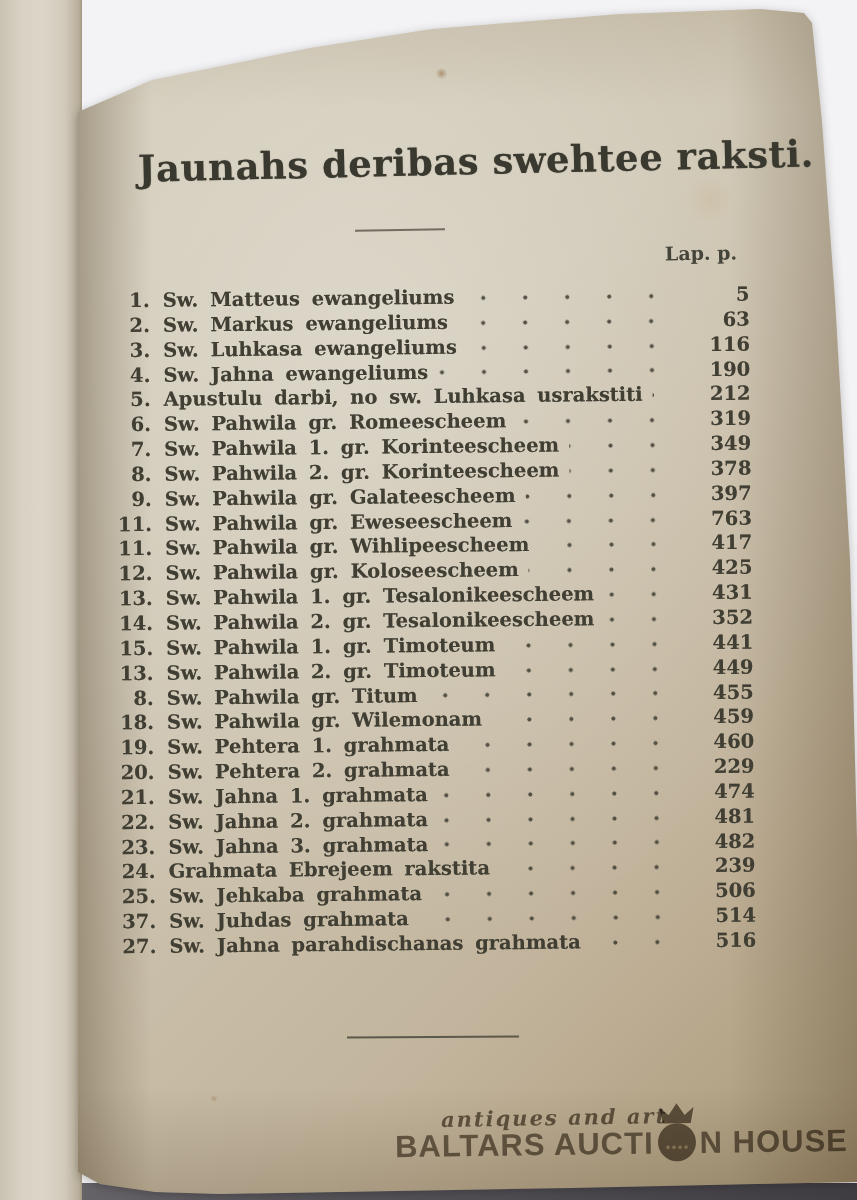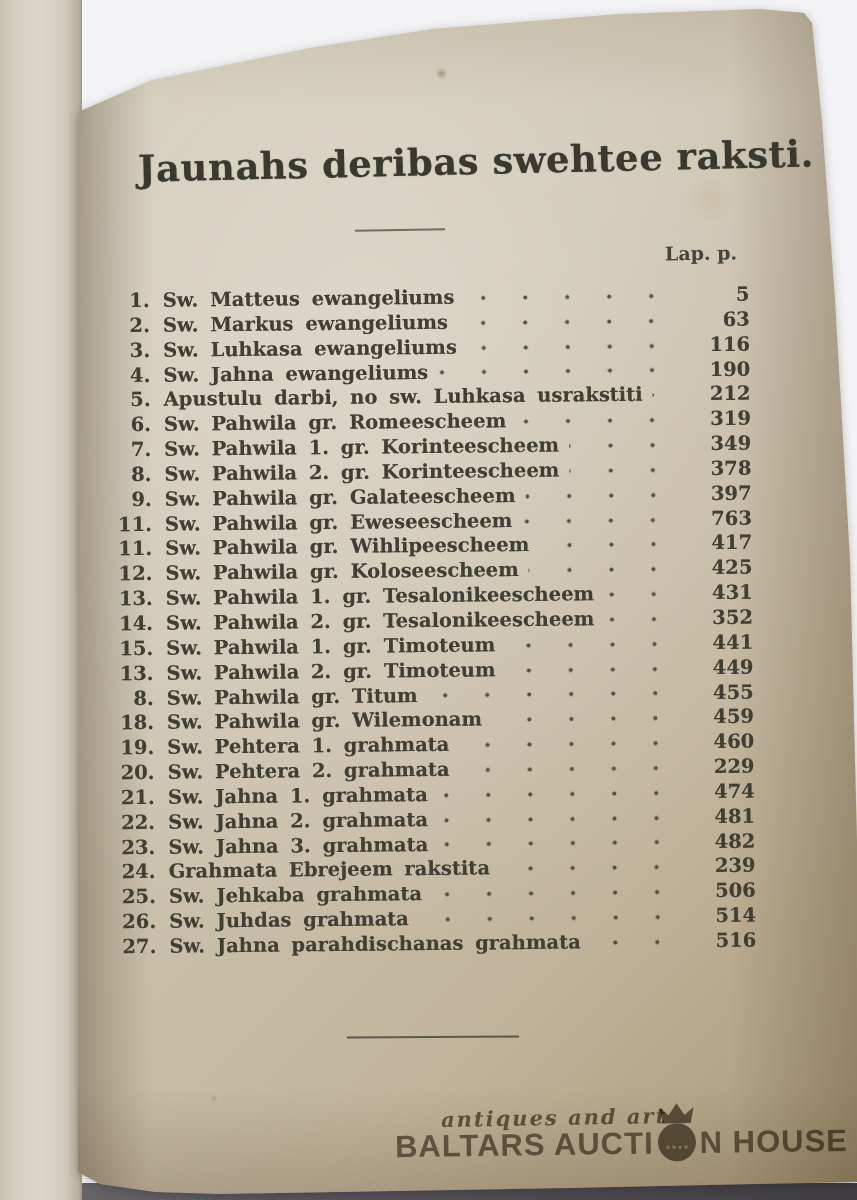--- a/index.html
+++ b/index.html
@@ -266,21 +266,21 @@
             <span class="leader"></span>
             <span class="pg">239</span>
           </div>
           <div class="row">
             <span class="num">25.</span>
             <span class="txt">Sw. Jehkaba grahmata</span>
             <span class="leader"></span>
             <span class="pg">506</span>
           </div>
           <div class="row">
-            <span class="num">26.</span>
+            <span class="num">37.</span>
             <span class="txt">Sw. Juhdas grahmata</span>
             <span class="leader"></span>
             <span class="pg">514</span>
           </div>
           <div class="row">
             <span class="num">27.</span>
             <span class="txt">Sw. Jahna parahdischanas grahmata</span>
             <span class="leader"></span>
             <span class="pg">516</span>
           </div>

